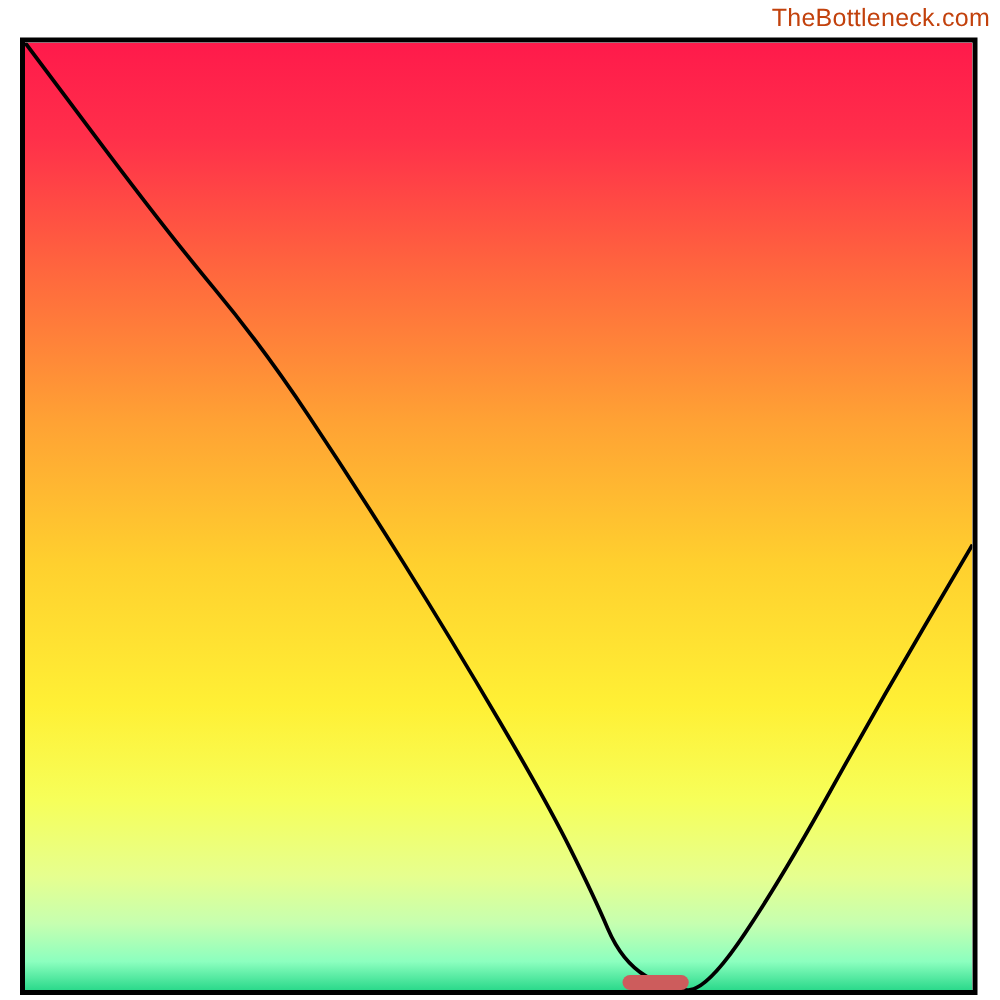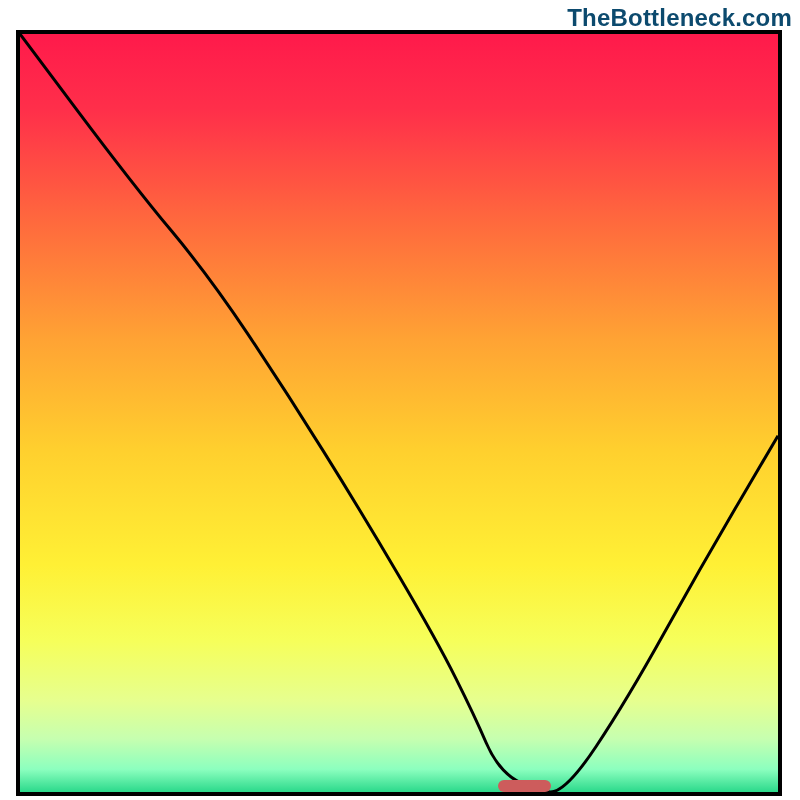--- a/index.html
+++ b/index.html
@@ -13,23 +13,23 @@
   }
   .frame {
     position: relative;
     width: 800px;
     height: 800px;
   }
   .watermark {
     position: absolute;
     top: 4px;
     right: 8px;
-    font-size: 24px;
-    font-weight: 700;
-    color: #0c4a6e;
+    font-size: 20px;
+    font-weight: 400;
+    color: #c2410c;
     letter-spacing: 0.2px;
     z-index: 10;
     user-select: none;
   }
   .plot-area {
     position: absolute;
     left: 16px;
     top: 30px;
     width: 766px;
     height: 766px;

